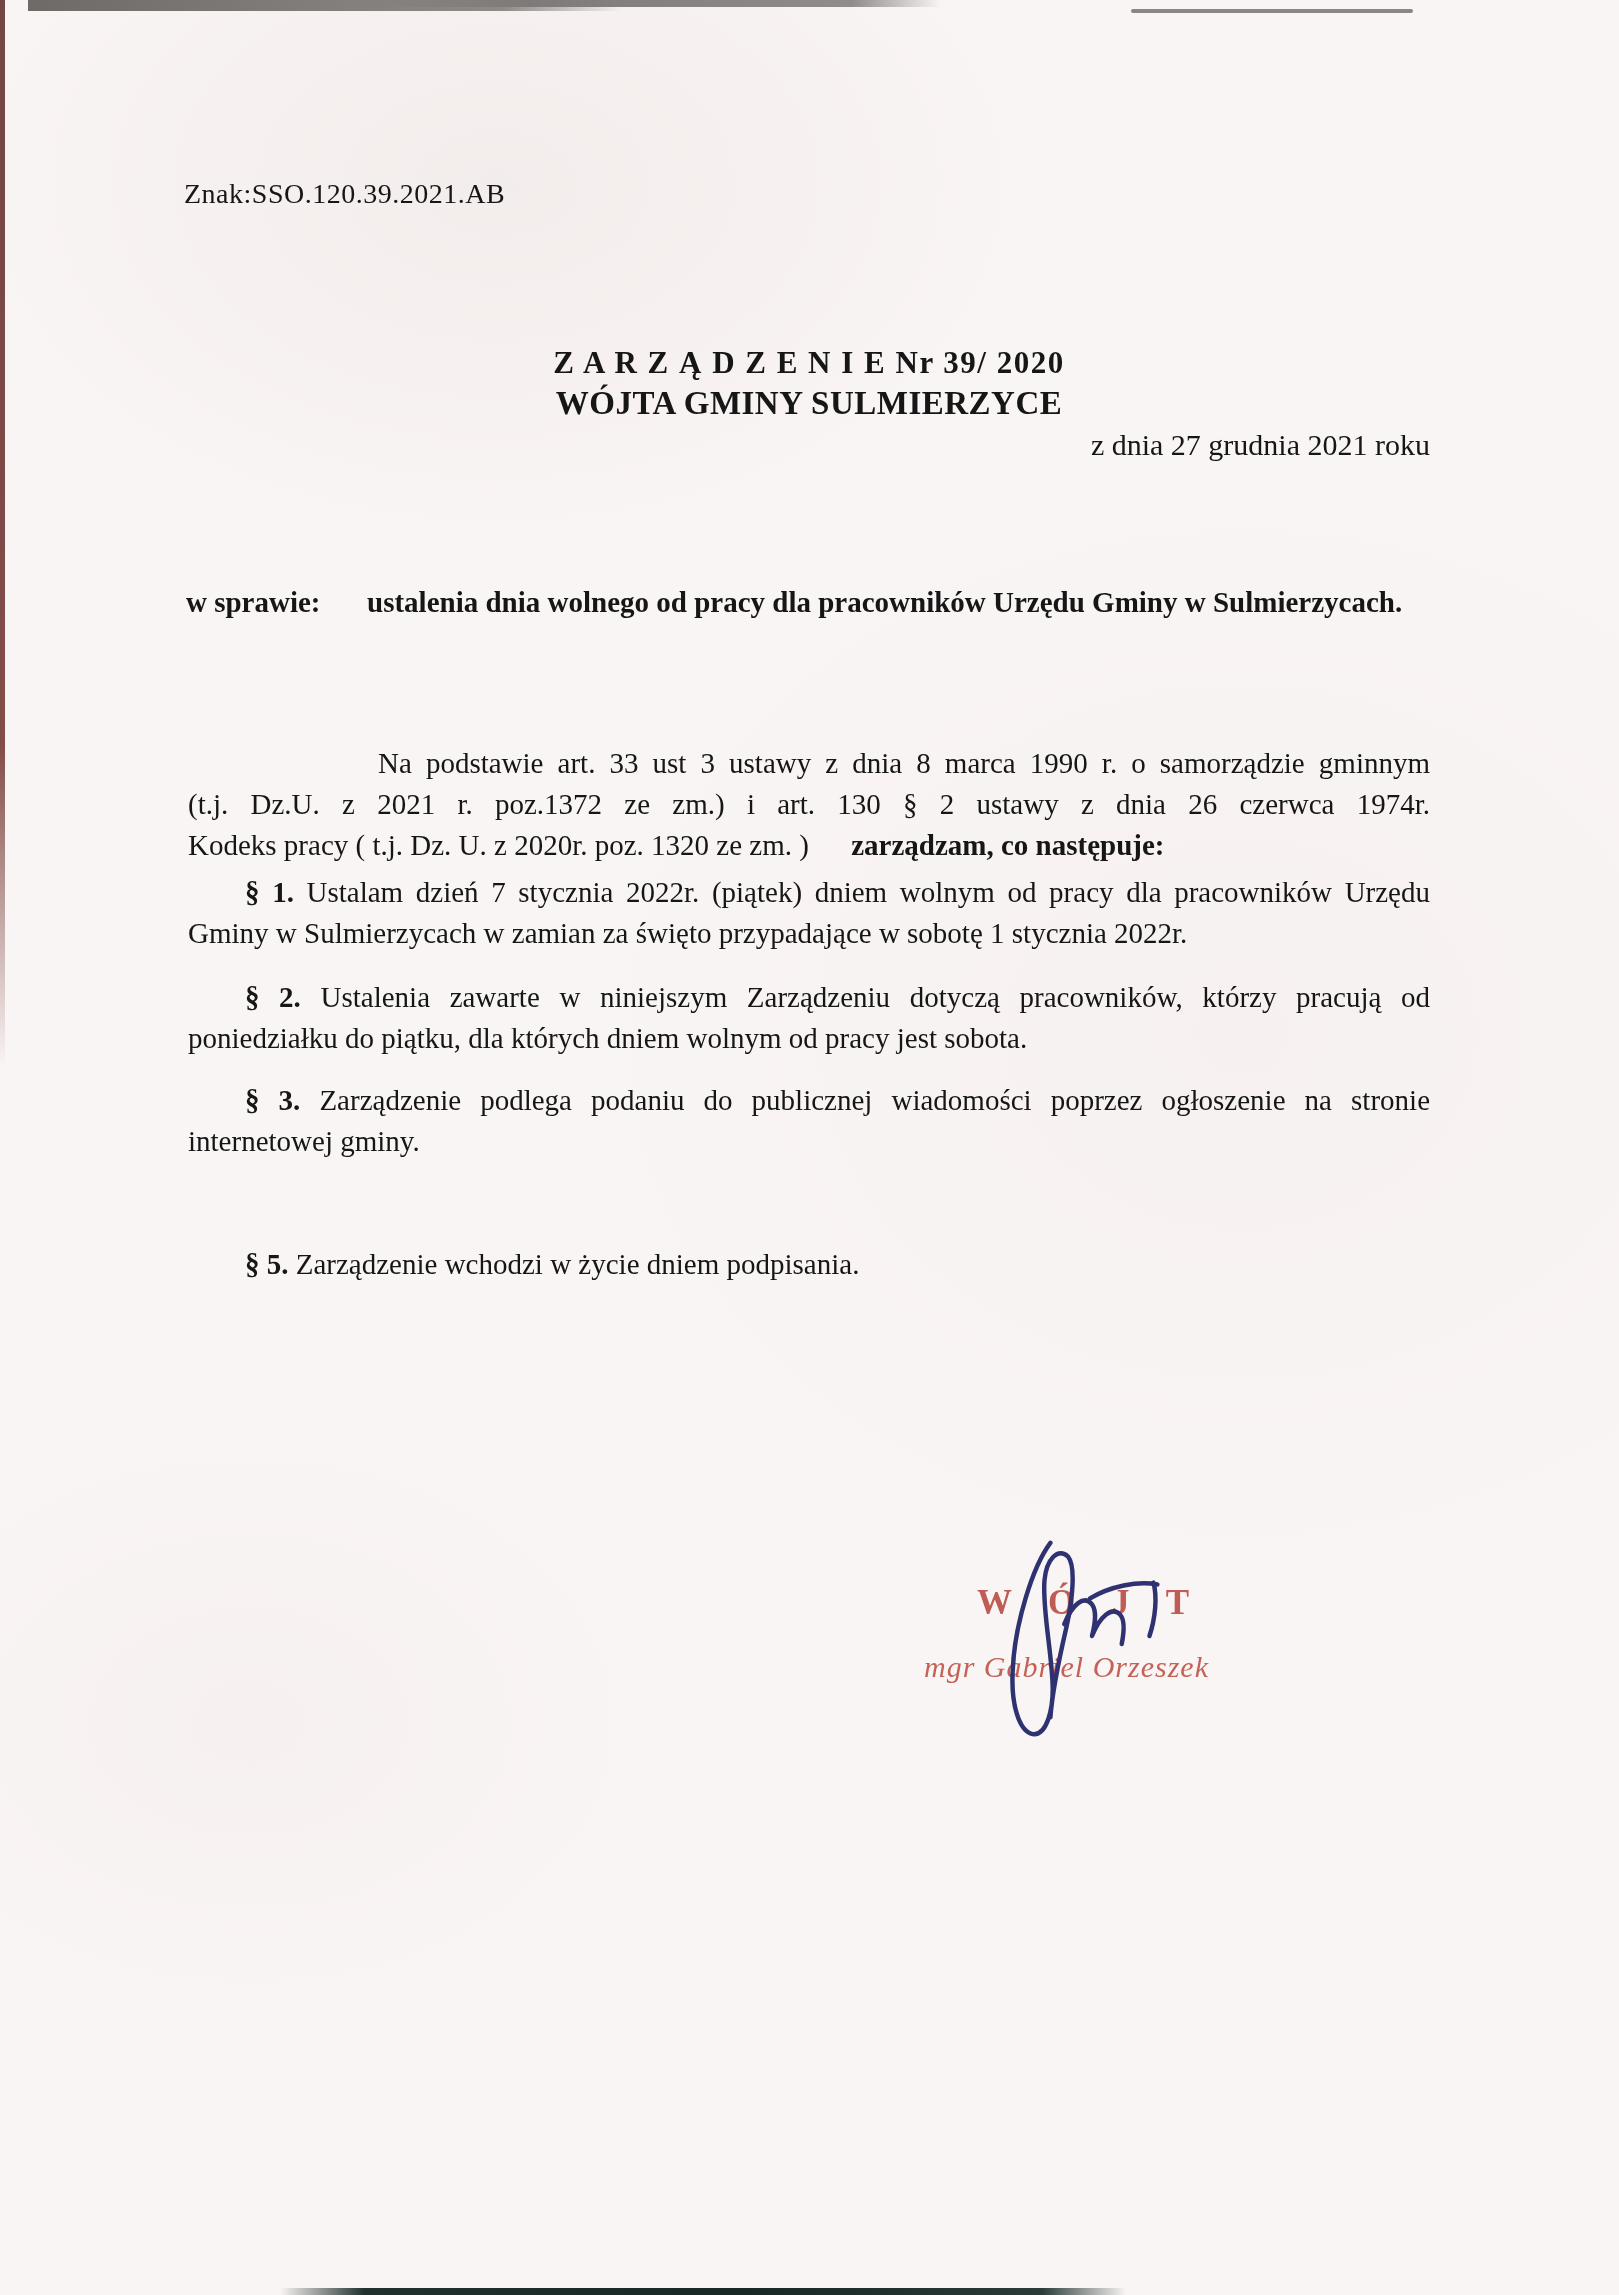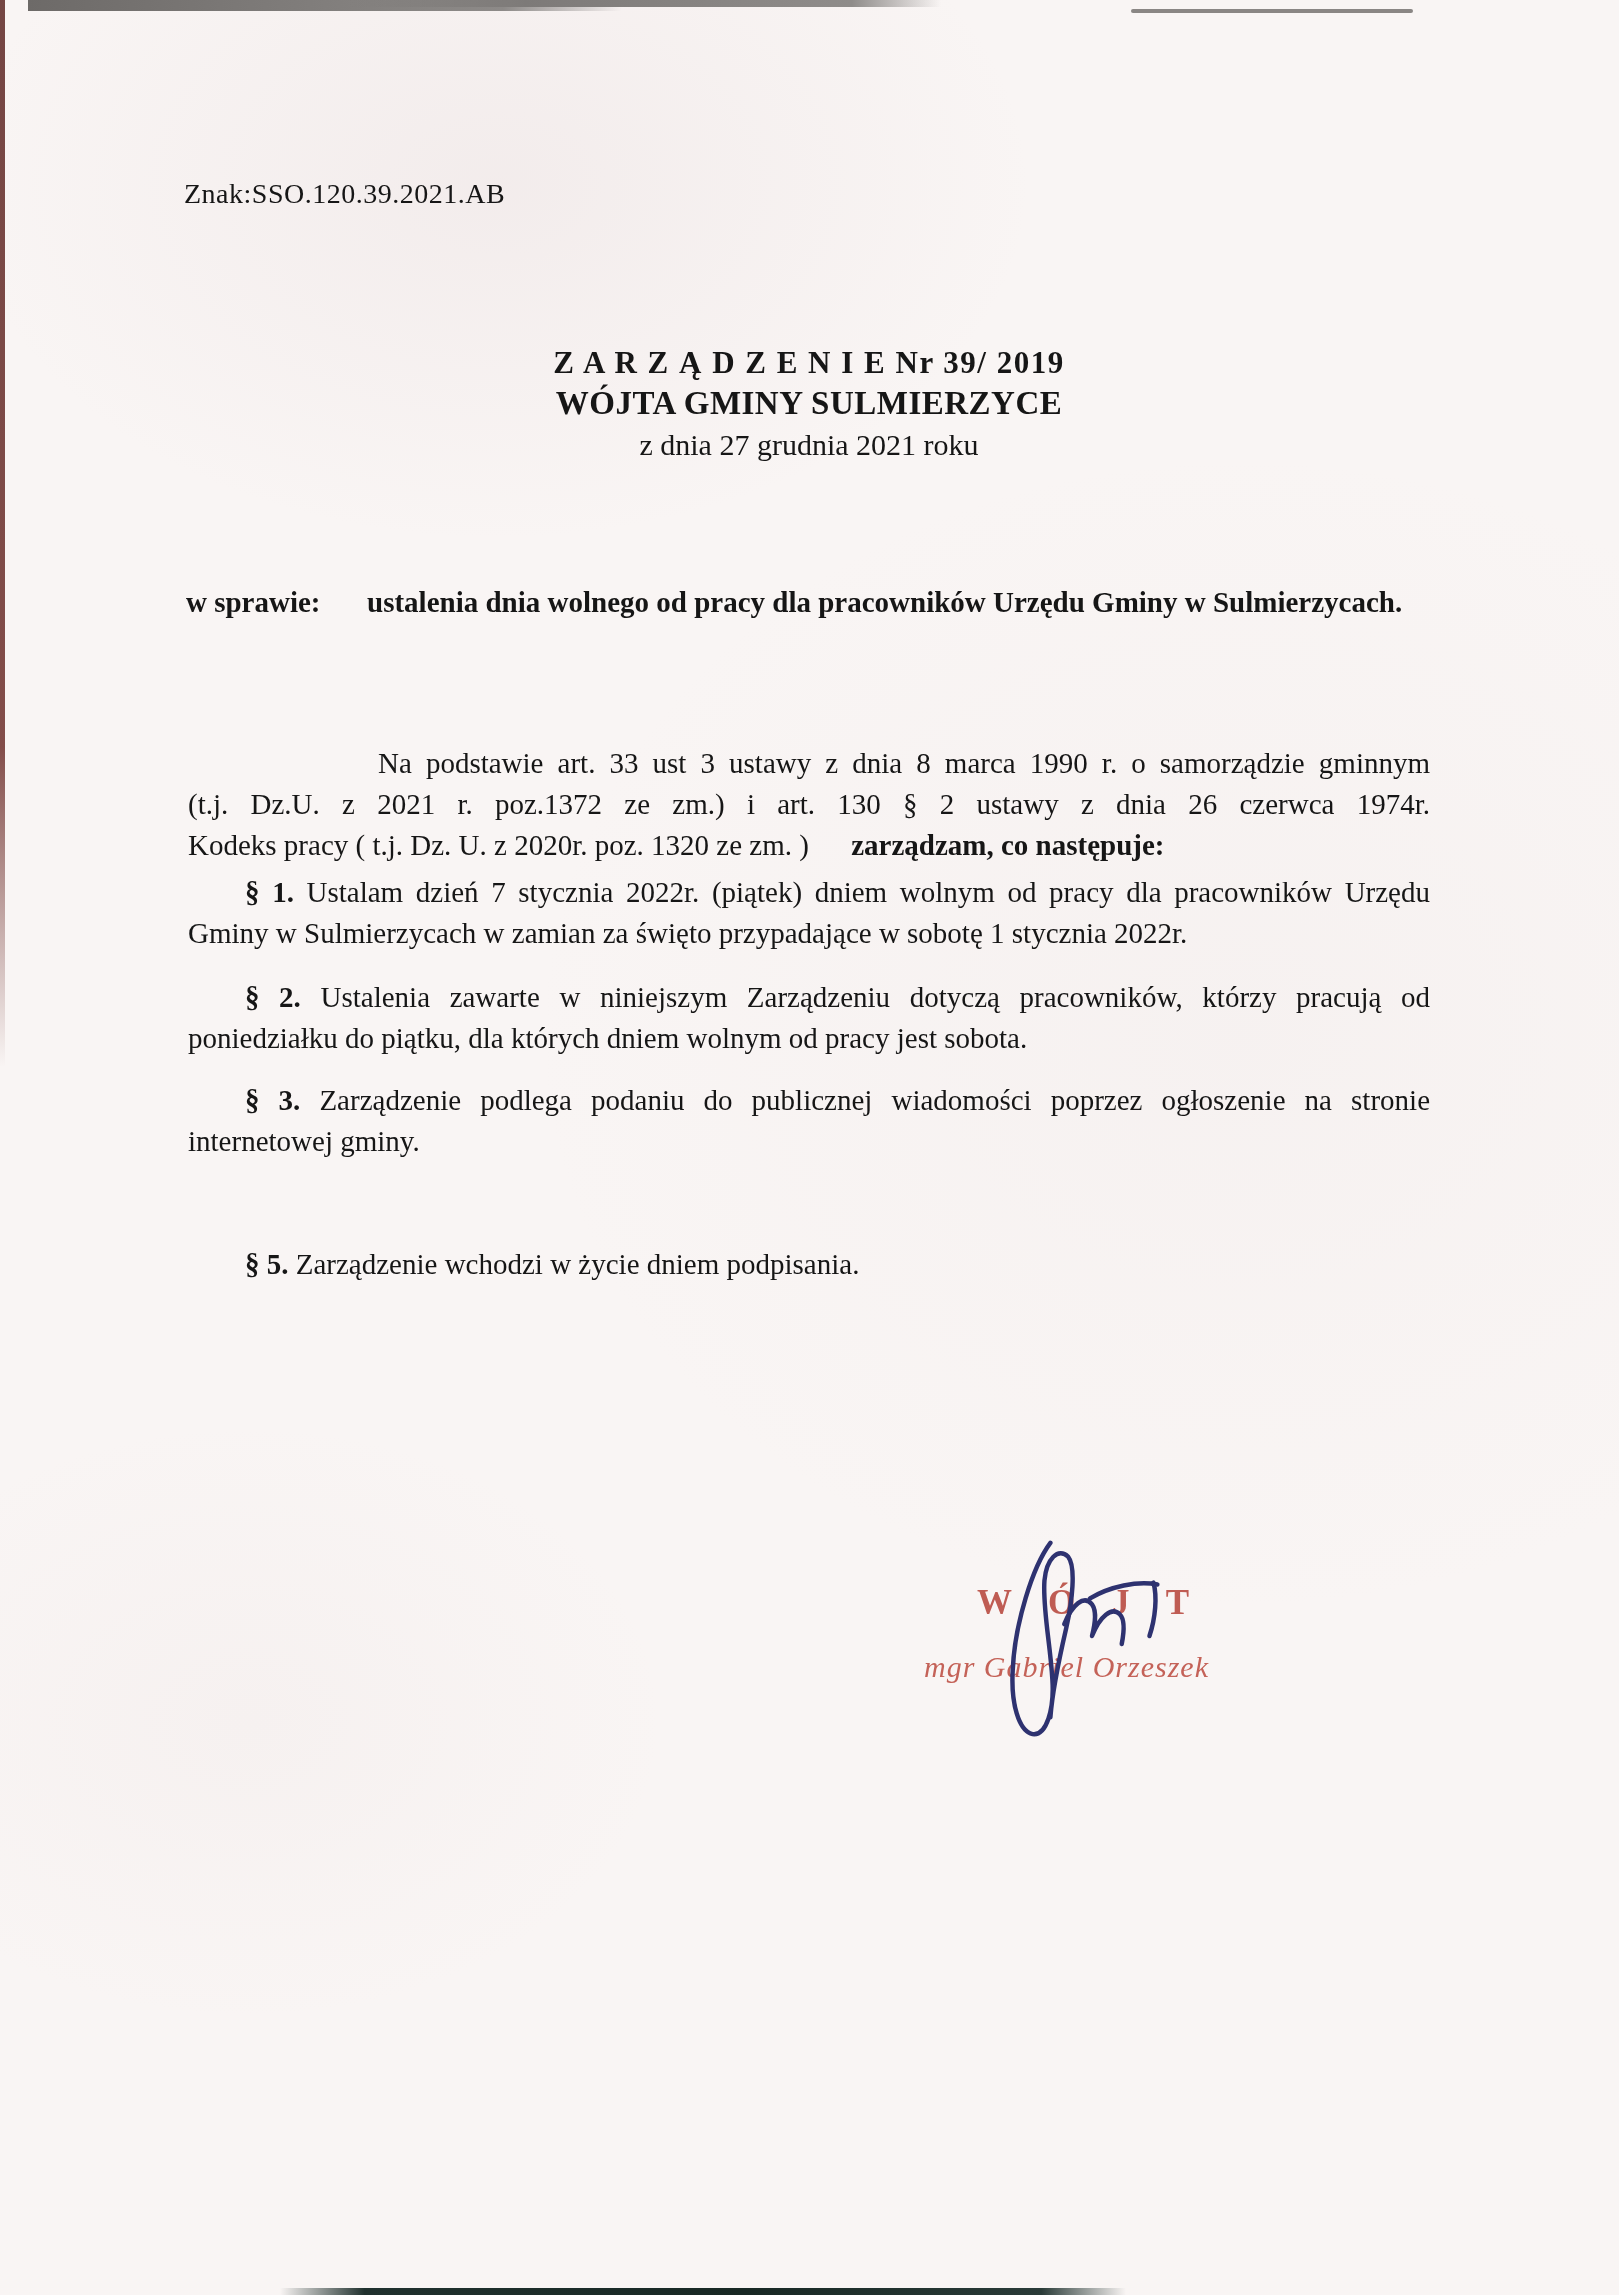--- a/index.html
+++ b/index.html
@@ -29,21 +29,21 @@
   .ref{
     position:absolute;left:184px;top:178px;
     font-size:28px;letter-spacing:0.5px;
   }
   .title-block{
     position:absolute;left:188px;top:342px;width:1242px;
     text-align:center;line-height:41px;
   }
   .title-1{font-size:31px;font-weight:bold;letter-spacing:1.5px;white-space:nowrap;}
   .title-2{font-size:33px;font-weight:bold;letter-spacing:0.5px;}
-  .title-3{font-size:30px;}
+  .title-3{font-size:30px;text-align:right;}
 
   .subject{
     position:absolute;left:186px;top:580px;width:1243px;
     font-size:29px;font-weight:bold;line-height:44px;
     text-align:justify;
   }
   .subject-label{display:inline-block;width:181px;text-indent:0;}
 
   .legal{
     position:absolute;left:188px;top:743px;width:1242px;
@@ -86,21 +86,21 @@
 
   <div class="art art-top-1"></div>
   <div class="art art-top-2"></div>
   <div class="art art-top-3"></div>
   <div class="art art-left"></div>
   <div class="art art-bottom"></div>
 
   <div class="ref">Znak:SSO.120.39.2021.AB</div>
 
   <div class="title-block">
-    <div class="title-1">Z A R Z Ą D Z E N I E  Nr 39/ 2019</div>
+    <div class="title-1">Z A R Z Ą D Z E N I E  Nr 39/ 2020</div>
     <div class="title-2">WÓJTA GMINY SULMIERZYCE</div>
     <div class="title-3">z dnia 27 grudnia 2021 roku</div>
   </div>
 
   <div class="subject">
     <span class="subject-label">w sprawie:</span><span>ustalenia dnia wolnego od pracy dla pracowników Urzędu Gminy w Sulmierzycach.</span>
   </div>
 
   <div class="legal">
     <div class="jline first">Na podstawie art. 33 ust 3 ustawy z dnia 8 marca 1990 r. o samorządzie gminnym</div>

